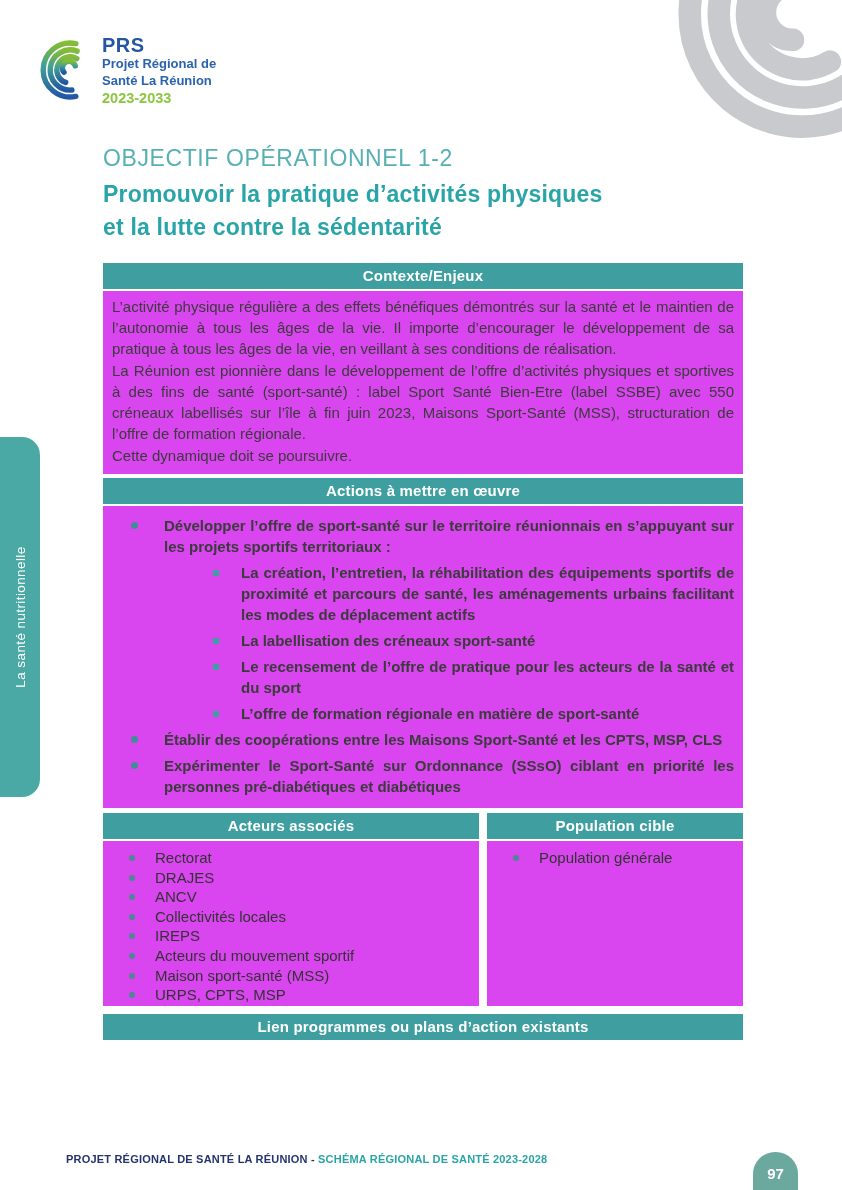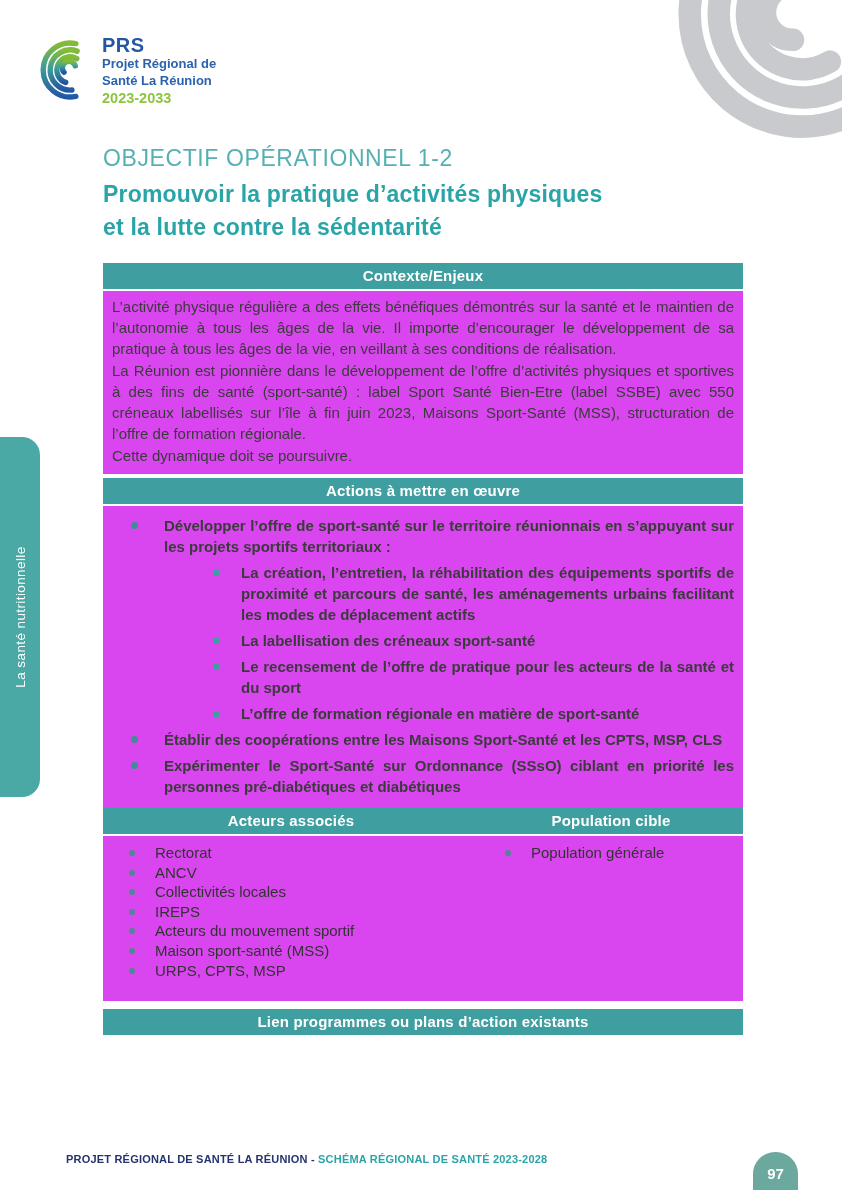--- a/index.html
+++ b/index.html
@@ -49,21 +49,21 @@
 
   .sec-actions { margin-top:4px; }
   .actions-body { margin-top:2px; padding:9px 9px 11px; }
   .a-item { display:flex; margin-bottom:5px; font-weight:bold; line-height:21px; }
   .a-item:last-child { margin-bottom:0; }
   .a-item .dot { width:7px; height:7px; border-radius:50%; background:#3f8e96; margin:7px 0 0 19px; flex:none; }
   .a-item.l1 .text { margin-left:26px; flex:1; text-align:justify; }
   .a-item .sq { width:6px; height:6px; background:#3f9ea0; margin:8px 0 0 101px; flex:none; }
   .a-item.l2 .text { margin-left:22px; flex:1; text-align:justify; }
 
-  .cols { display:flex; gap:0; }
+  .cols { display:flex; gap:8px; margin-top:5px; }
   .col-left { width:376px; flex:none; }
   .col-right { flex:1; }
   .list-body { margin-top:2px; height:165px; padding-top:7px; box-sizing:border-box; }
   .li-row { display:flex; line-height:19.6px; color:#333333; }
   .li-row .ldot { width:6px; height:6px; border-radius:50%; background:#4e8794; margin:7px 0 0 26px; flex:none; }
   .li-row .text { margin-left:20px; }
 
   .lien { margin-top:8px; }
 
   
@@ -167,20 +167,24 @@
   <div class="cols">
     <section class="col-left">
       <div class="bar">Acteurs associés</div>
       <div class="gray list-body" id="acteurs-body">
           <div class="li-row">
             <span class="ldot"></span>
             <span class="text">Rectorat</span>
           </div>
           <div class="li-row">
             <span class="ldot"></span>
+            <span class="text">DRAJES</span>
+          </div>
+          <div class="li-row">
+            <span class="ldot"></span>
             <span class="text">ANCV</span>
           </div>
           <div class="li-row">
             <span class="ldot"></span>
             <span class="text">Collectivités locales</span>
           </div>
           <div class="li-row">
             <span class="ldot"></span>
             <span class="text">IREPS</span>
           </div>

